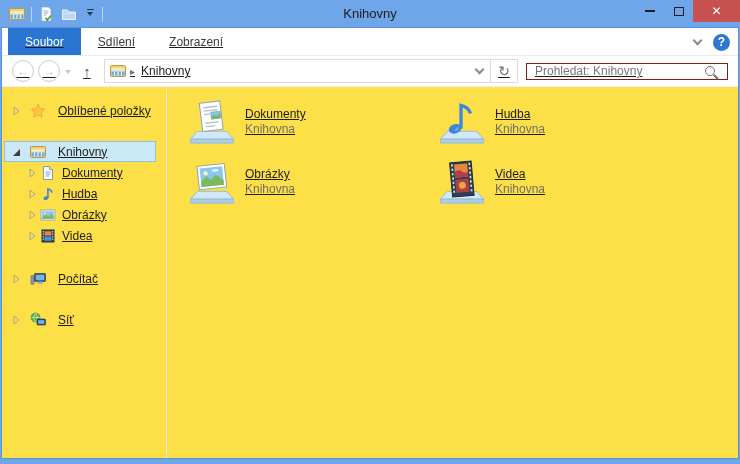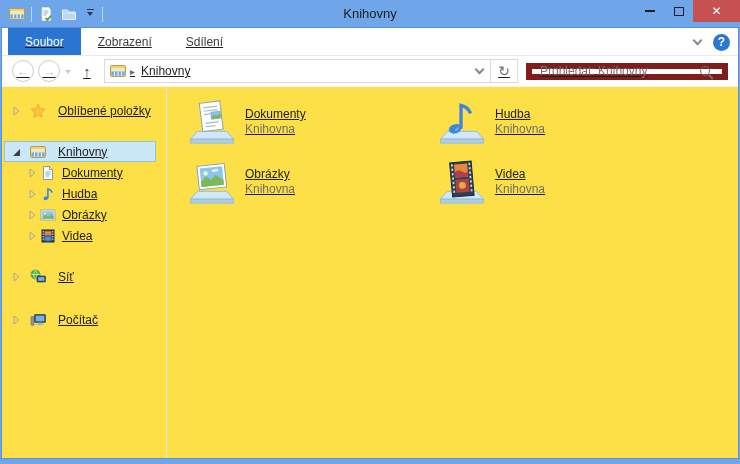--- a/index.html
+++ b/index.html
@@ -42,21 +42,21 @@
   .nav-dd .tri { width:0; height:0; border:3.5px solid transparent; border-top:4px solid #C9C9C9; margin-top:4px; }
   .nav-up { width:22px; text-align:center; color:#4E4E4E; font-size:15px; font-weight:bold; margin-left:2px; flex:none; }
   .addressbar { flex:1; height:24px; border:1px solid #DBDBDB; display:flex; align-items:center; margin:0 8px 0 6px; background:#fff; }
   .addressbar .crumb-icon { margin:0 4px 0 5px; display:flex; }
   .crumb-arrow { color:#6E6E6E; font-size:10px; margin-right:6px; }
   .crumb-text { color:#1E1E1E; }
   .addressbar .spacer { flex:1; }
   .addr-chev { width:22px; display:flex; justify-content:center; align-items:center; height:100%; }
   .addr-div { width:1px; height:100%; background:#DBDBDB; }
   .refresh-btn { width:26px; text-align:center; color:#6E6E6E; font-size:14px; line-height:22px; }
-  .searchbox { width:202px; height:17px; border:6px solid #7f1d1d; display:flex; align-items:center; background:#fff; }
+  .searchbox { width:202px; height:17px; border:1px solid #7f1d1d; display:flex; align-items:center; background:#fff; }
   .searchbox input { flex:1; border:none; outline:none; font:12px "Liberation Sans", sans-serif; padding:0 4px 0 8px; color:#1E1E1E; background:transparent; }
   .searchbox input::placeholder { color:#767676; opacity:1; }
   .mag { width:10px; height:10px; border:1.5px solid #6E6E6E; border-radius:50%; position:relative; margin-right:12px; flex:none; }
   .mag::after { content:''; position:absolute; width:6px; height:1.5px; background:#6E6E6E; transform:rotate(45deg); right:-5px; bottom:-2px; }
 
   
   .body { flex:1; display:flex; overflow:hidden; }
   .sidebar { width:165px; border-right:1px solid #E9E9E9; padding-top:13px; flex:none; }
   .trow { height:21px; display:flex; align-items:center; margin:0 10px 0 2px; cursor:default; }
   .trow .arrow { width:13px; display:flex; justify-content:center; flex:none; }
@@ -134,22 +134,22 @@
       <div class="ctl close">
           <span>✕</span>
         </div>
     </div>
   </div>
 
   <div class="frame">
 
     <div class="tabrow">
       <div class="tab active">Soubor</div>
+      <div class="tab">Sdílení</div>
       <div class="tab">Zobrazení</div>
-      <div class="tab">Sdílení</div>
       <div class="tabrow-right">
         <span class="chev-down"></span>
         <span class="help-btn">
             <span>?</span>
           </span>
       </div>
     </div>
 
     <div class="navbar">
       <div class="nav-circle">
@@ -285,53 +285,53 @@
                   <rect x="12.3" y="5.5" width="1" height="1.4"></rect>
                   <rect x="12.3" y="8" width="1" height="1.4"></rect>
                   <rect x="12.3" y="10.5" width="1" height="1.4"></rect>
               </g>
             </svg>
           </span>
           <span class="tlabel">Videa</span>
         </div>
 
 
-        <div class="trow lvl0 gap-before">
-          <span class="arrow">
-            <svg width="10" height="12" viewBox="0 0 10 12">
-                <path d="M3 2 l5 4 -5 4 z" fill="none" stroke="#A6A6A6"></path>
-              </svg>
-          </span>
-          <span class="ticon">
-            <svg width="16" height="16" viewBox="0 0 16 16">
-              <circle cx="5.5" cy="5.5" r="4.5" fill="#52B043" stroke="#3A8830" stroke-width="0.6"></circle>
-              <path d="M1.3 5.5 h8.4 M5.5 1.2 a6.2 6.2 0 0 1 0 8.6 M5.5 1.2 a6.2 6.2 0 0 0 0 8.6" stroke="#CFEBC8" stroke-width="0.8" fill="none"></path>
-              <rect x="7" y="7" width="8.5" height="6" rx="0.8" fill="#3A4A5A" stroke="#243040" stroke-width="0.6"></rect>
-              <rect x="8.2" y="8.2" width="6.1" height="3.6" fill="#6FB3F0"></rect>
-            </svg>
-          </span>
-          <span class="tlabel">Síť</span>
-        </div>
-
         <div class="trow lvl0 gap-before-lg">
           <span class="arrow">
             <svg width="10" height="12" viewBox="0 0 10 12">
                 <path d="M3 2 l5 4 -5 4 z" fill="none" stroke="#A6A6A6"></path>
               </svg>
           </span>
           <span class="ticon">
             <svg width="16" height="16" viewBox="0 0 16 16">
               <rect x="1" y="4.5" width="3" height="8.8" rx="0.5" fill="#8A98A8" stroke="#5A6878" stroke-width="0.6"></rect>
               <rect x="4.5" y="2.5" width="11" height="8" rx="0.8" fill="#3A4A5A" stroke="#243040" stroke-width="0.6"></rect>
               <rect x="5.7" y="3.7" width="8.6" height="5.6" fill="#6FB3F0"></rect>
               <rect x="8" y="10.5" width="4" height="1.2" fill="#8A98A8"></rect>
               <rect x="6.5" y="11.9" width="7" height="1.3" fill="#A8B4C0"></rect>
             </svg>
           </span>
           <span class="tlabel">Počítač</span>
+        </div>
+
+        <div class="trow lvl0 gap-before">
+          <span class="arrow">
+            <svg width="10" height="12" viewBox="0 0 10 12">
+                <path d="M3 2 l5 4 -5 4 z" fill="none" stroke="#A6A6A6"></path>
+              </svg>
+          </span>
+          <span class="ticon">
+            <svg width="16" height="16" viewBox="0 0 16 16">
+              <circle cx="5.5" cy="5.5" r="4.5" fill="#52B043" stroke="#3A8830" stroke-width="0.6"></circle>
+              <path d="M1.3 5.5 h8.4 M5.5 1.2 a6.2 6.2 0 0 1 0 8.6 M5.5 1.2 a6.2 6.2 0 0 0 0 8.6" stroke="#CFEBC8" stroke-width="0.8" fill="none"></path>
+              <rect x="7" y="7" width="8.5" height="6" rx="0.8" fill="#3A4A5A" stroke="#243040" stroke-width="0.6"></rect>
+              <rect x="8.2" y="8.2" width="6.1" height="3.6" fill="#6FB3F0"></rect>
+            </svg>
+          </span>
+          <span class="tlabel">Síť</span>
         </div>
 
       </div>
 
       <div class="main">
         <div class="tiles">
 
           <div class="tile">
             <svg class="licon" viewBox="0 0 48 48">
               <use href="#lib-base"></use>

